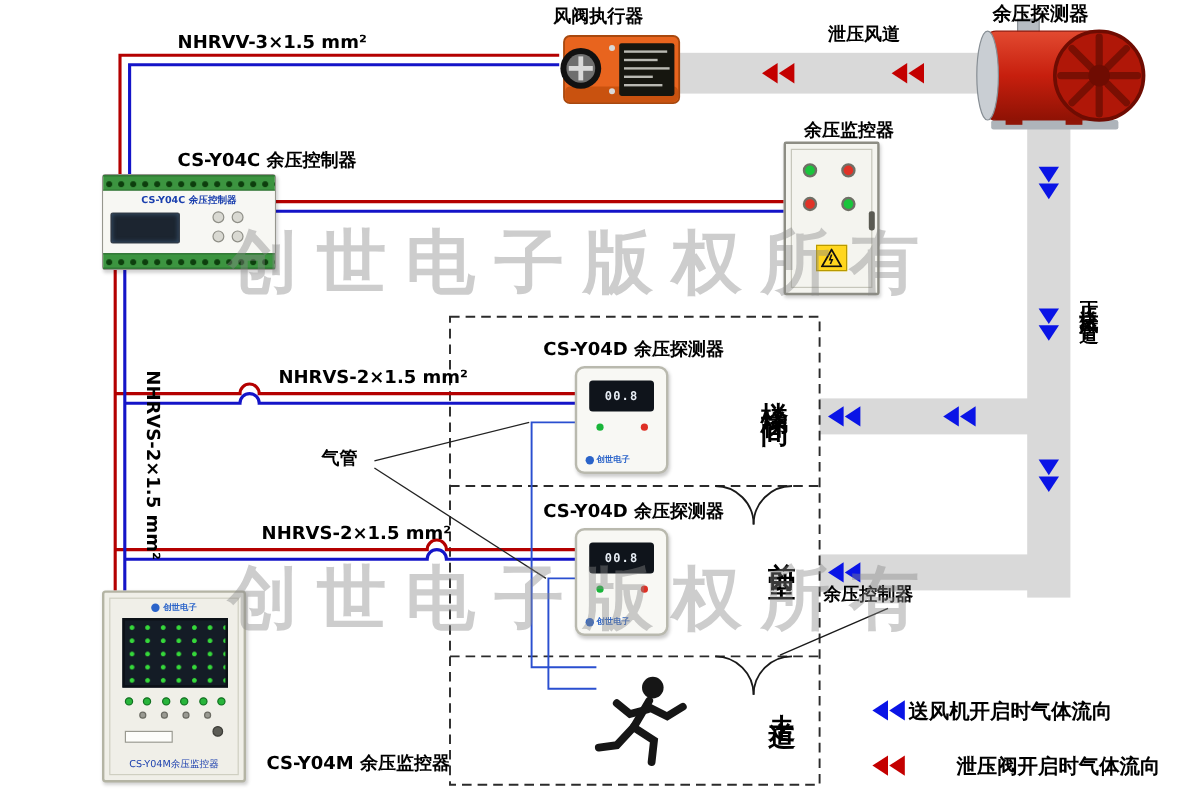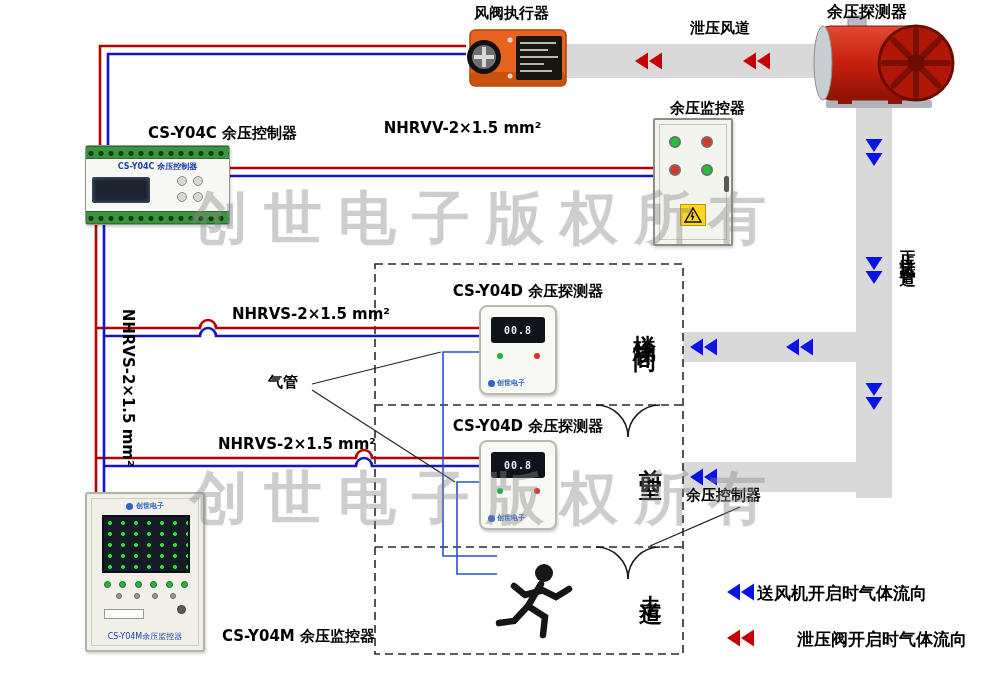--- a/index.html
+++ b/index.html
@@ -270,26 +270,26 @@
     <div class="det-leds">
       <span class="det-led led-g"></span>
       <span class="det-led led-r"></span>
     </div>
     <div class="det-brand">
       <span class="det-logo"></span>
       <span>创世电子</span>
     </div>
   </div>
 
+  <div class="lbl lbl-15" style="left:148px;top:27px">NHRVV-3×1.5 mm²</div>
   <div class="lbl lbl-15" style="left:148px;top:125px">CS-Y04C 余压控制器</div>
-  <div class="lbl lbl-15" style="left:474px;top:5px">风阀执行器</div>
+  <div class="lbl lbl-15" style="left:461px;top:5px">风阀执行器</div>
   <div class="lbl lbl-15" style="left:690px;top:20px">泄压风道</div>
   <div class="lbl" style="left:827px;top:3px;font-size:16px">余压探测器</div>
   <div class="lbl lbl-15" style="left:670px;top:100px">余压监控器</div>
-  <div class="lbl lbl-15" style="left:355px;top:120px;width:215px;text-align:center">NHRVV-2×1.5 mm²</div>
   <div class="lbl lbl-15" style="left:232px;top:306px">NHRVS-2×1.5 mm²</div>
   <div class="lbl lbl-15" style="left:218px;top:436px">NHRVS-2×1.5 mm²</div>
   <div class="lbl lbl-15" style="left:52px;top:375px;width:150px;text-align:center;transform:rotate(90deg)">NHRVS-2×1.5 mm²</div>
   <div class="lbl lbl-15" style="left:428px;top:283px;width:200px;text-align:center">CS-Y04D 余压探测器</div>
   <div class="lbl lbl-15" style="left:428px;top:418px;width:200px;text-align:center">CS-Y04D 余压探测器</div>
   <div class="lbl lbl-15" style="left:268px;top:374px">气管</div>
   <div class="lbl lbl-15" style="left:686px;top:487px">余压控制器</div>
   <div class="lbl vtext" style="left:898px;top:238px;font-size:16px">正压送风管道</div>
   <div class="lbl lbl-15" style="left:222px;top:628px">CS-Y04M 余压监控器</div>
   <div class="lbl lbl-14" style="left:757px;top:584px">送风机开启时气体流向</div>

